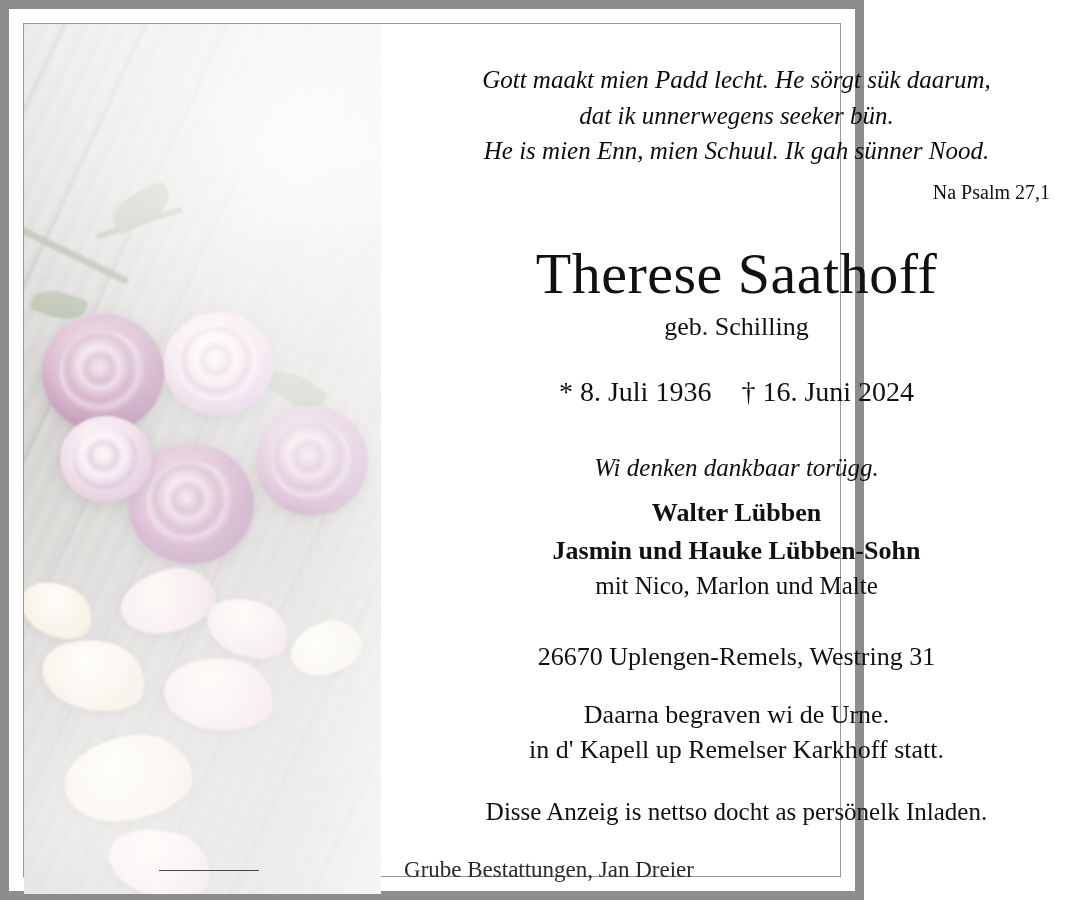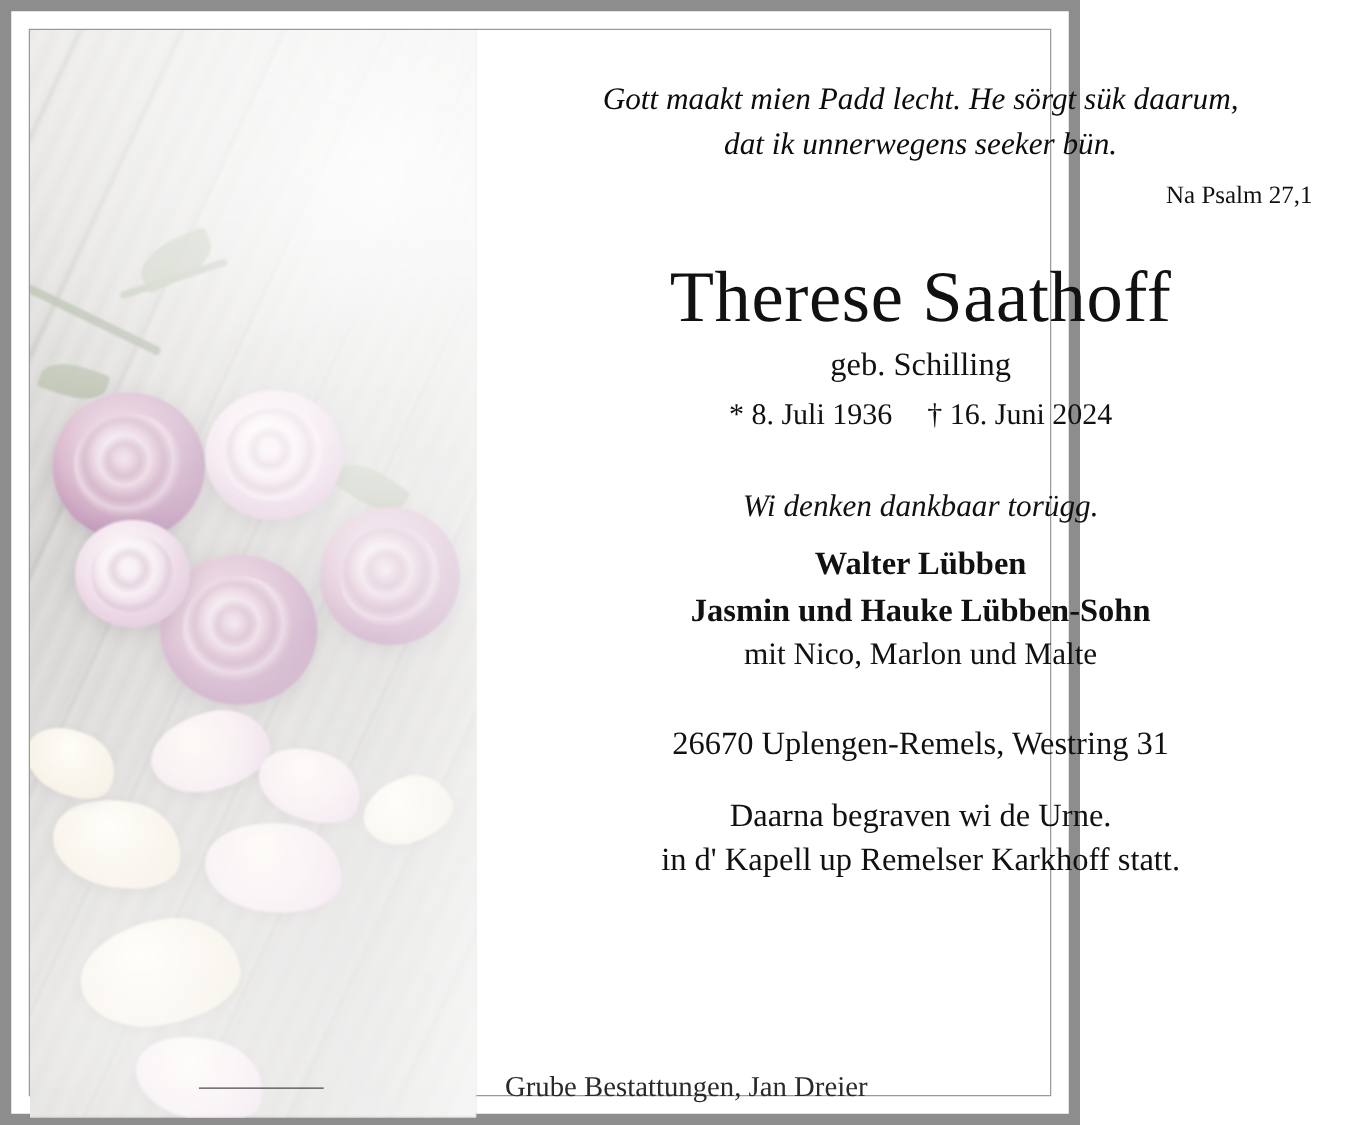--- a/index.html
+++ b/index.html
@@ -150,22 +150,22 @@
     margin-top: 40px;
     font-size: 58px;
     letter-spacing: 0.5px;
     line-height: 1.05;
   }
   .born-name {
     margin-top: 8px;
     font-size: 26px;
   }
   .dates {
-    margin-top: 12px;
-    font-size: 24px;
+    margin-top: 34px;
+    font-size: 28px;
   }
   .dates .gap { display: inline-block; width: 16px; }
 
   .remember {
     margin-top: 46px;
     font-style: italic;
     font-size: 25px;
   }
   .family-1 {
     margin-top: 16px;
@@ -252,20 +252,21 @@
 
     <div class="photo-haze"></div>
     <div class="blur-veil"></div>
   </div>
 
   <div class="content">
 
     <div class="verse">
       <div>Gott maakt mien Padd lecht. He sörgt sük daarum,</div>
       <div>dat ik unnerwegens seeker bün.</div>
+      <div>He is mien Enn, mien Schuul. Ik gah sünner Nood.</div>
     </div>
     <div class="verse-source">Na Psalm 27,1</div>
 
     <div class="name">Therese Saathoff</div>
     <div class="born-name">geb. Schilling</div>
 
     <div class="dates">
       <span>* 8. Juli 1936</span>
       <span class="gap"></span>
       <span>† 16. Juni 2024</span>
@@ -276,19 +277,20 @@
     <div class="family-2">Jasmin und Hauke Lübben-Sohn</div>
     <div class="family-3">mit Nico, Marlon und Malte</div>
 
     <div class="address">26670 Uplengen-Remels, Westring 31</div>
 
     <div class="ceremony">
       <div>Daarna begraven wi de Urne.</div>
       <div>in d' Kapell up Remelser Karkhoff statt.</div>
     </div>
 
+    <div class="note">Disse Anzeig is nettso docht as persönelk Inladen.</div>
   </div>
 
   <div class="footer">
     <div class="rule"></div>
     <div class="fname">Grube Bestattungen, Jan Dreier</div>
   </div>
 </div>
 
 </body></html>

